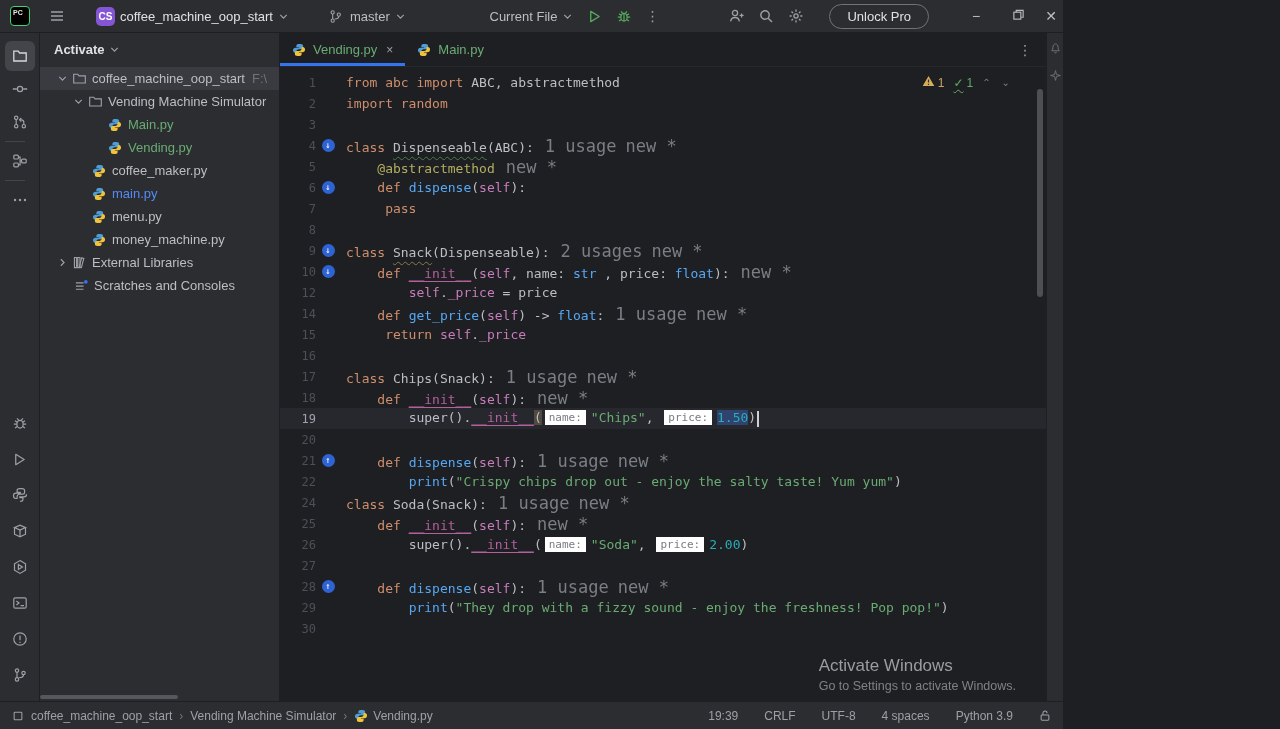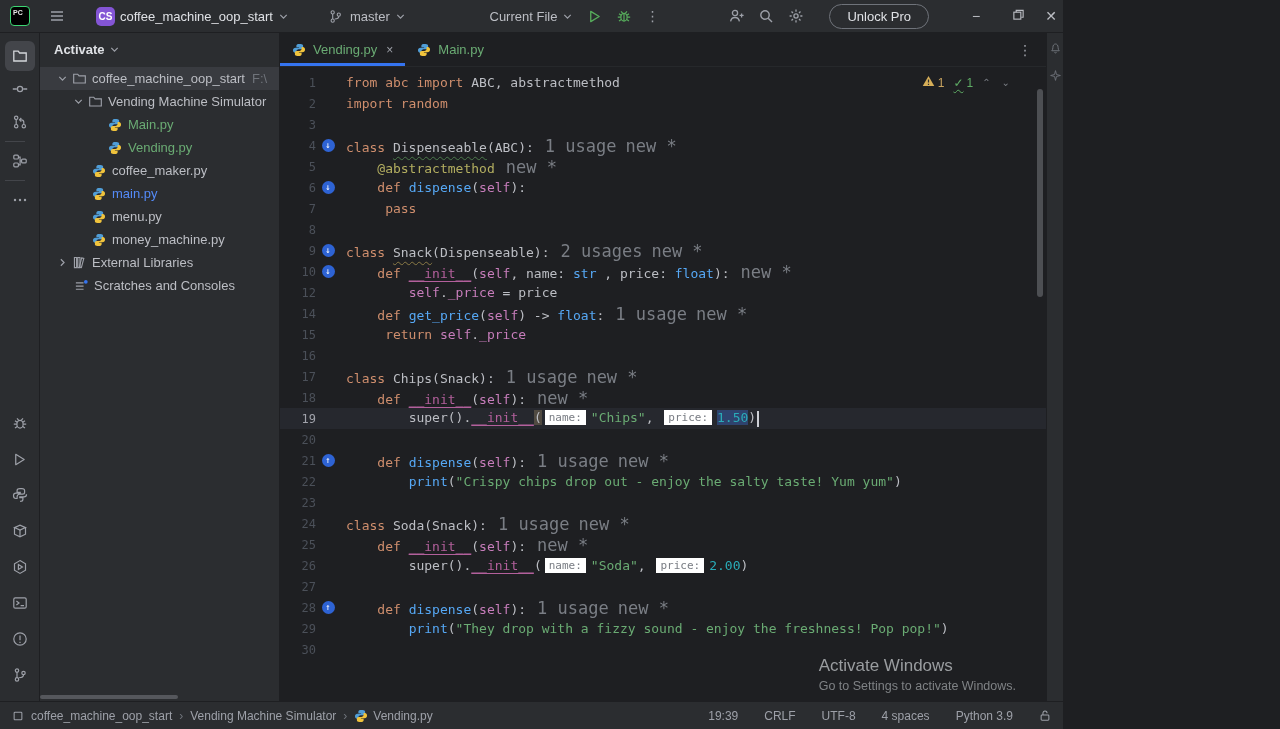--- a/index.html
+++ b/index.html
@@ -600,25 +600,20 @@
                 <span class="gicon">↑</span>
               </span>
               <span class="code"><span class="c-pl">    </span><span class="c-kw">def </span><span class="c-fn">dispense</span><span class="c-pl">(</span><span class="c-sf">self</span><span class="c-pl">):</span><span class="c-in">1 usage</span><span class="c-in">new *</span></span>
             </div>
             <div class="cl">
               <span class="ln">22</span>
               <span class="gut"></span>
               <span class="code"><span class="c-pl">        </span><span class="c-fn">print</span><span class="c-pl">(</span><span class="c-st">"Crispy chips drop out - enjoy the salty taste! Yum yum"</span><span class="c-pl">)</span></span>
             </div>
             <div class="cl">
-              <span class="ln">23</span>
-              <span class="gut"></span>
-              <span class="code"></span>
-            </div>
-            <div class="cl">
               <span class="ln">24</span>
               <span class="gut"></span>
               <span class="code"><span class="c-kw">class </span><span class="c-cl">Soda</span><span class="c-pl">(Snack):</span><span class="c-in">1 usage</span><span class="c-in">new *</span></span>
             </div>
             <div class="cl">
               <span class="ln">25</span>
               <span class="gut"></span>
               <span class="code"><span class="c-pl">    </span><span class="c-kw">def </span><span class="c-mg">__init__</span><span class="c-pl">(</span><span class="c-sf">self</span><span class="c-pl">):</span><span class="c-in">new *</span></span>
             </div>
             <div class="cl">

